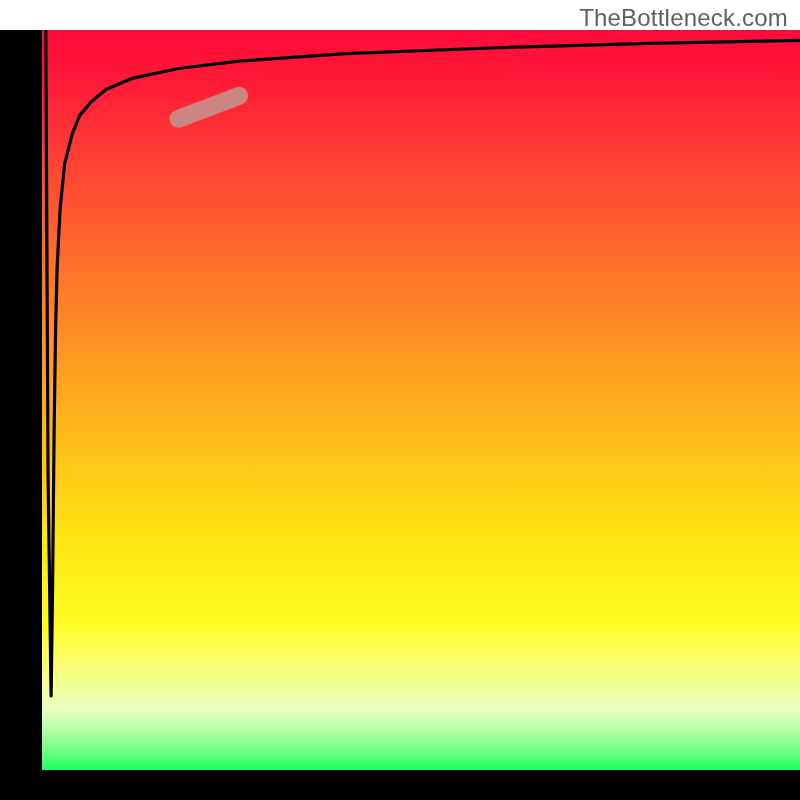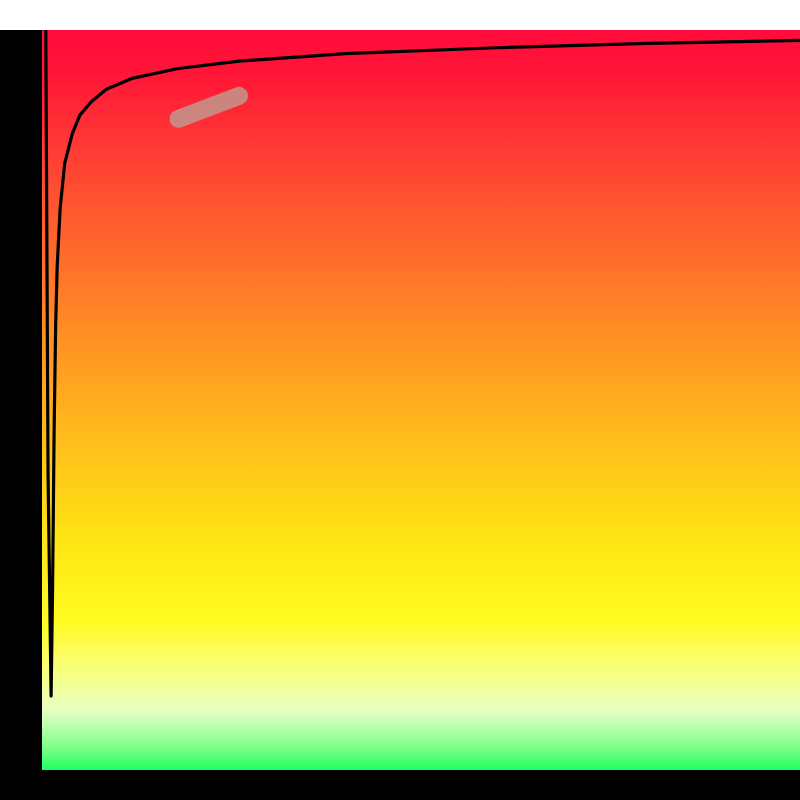--- a/index.html
+++ b/index.html
@@ -82,20 +82,21 @@
     top: 0;
     width: 100%;
     height: 100%;
   }
 </style>
 </head>
 <body>
 
 <div class="frame">
 
+  <div class="watermark">TheBottleneck.com</div>
 
   <div class="plot-outer">
     <div class="axis-left"></div>
     <div class="axis-bottom"></div>
 
     <div class="plot-area">
       <div class="gradient"></div>
       <svg class="curve" viewBox="0 0 758 740" preserveAspectRatio="none">
         <path id="curve-path" fill="none" stroke="#000000" stroke-width="3.2" stroke-linejoin="round" stroke-linecap="round" d="M3.79 0.00 L6.06 444.00 L9.10 666.00 L10.61 555.00 L12.13 399.60 L13.64 296.00 L15.16 236.80 L18.19 177.60 L22.74 133.20 L30.32 103.60 L37.90 85.10 L49.27 71.78 L64.43 59.20 L90.96 48.10 L136.44 38.48 L197.08 31.08 L303.20 23.68 L454.80 17.76 L606.40 13.32 L758.00 10.36"></path>
         <path id="marker-path" fill="none" stroke="#c78e86" stroke-width="18" stroke-linecap="round" opacity="0.92" d="M 136.44 88.80 L 197.08 65.86"></path>

